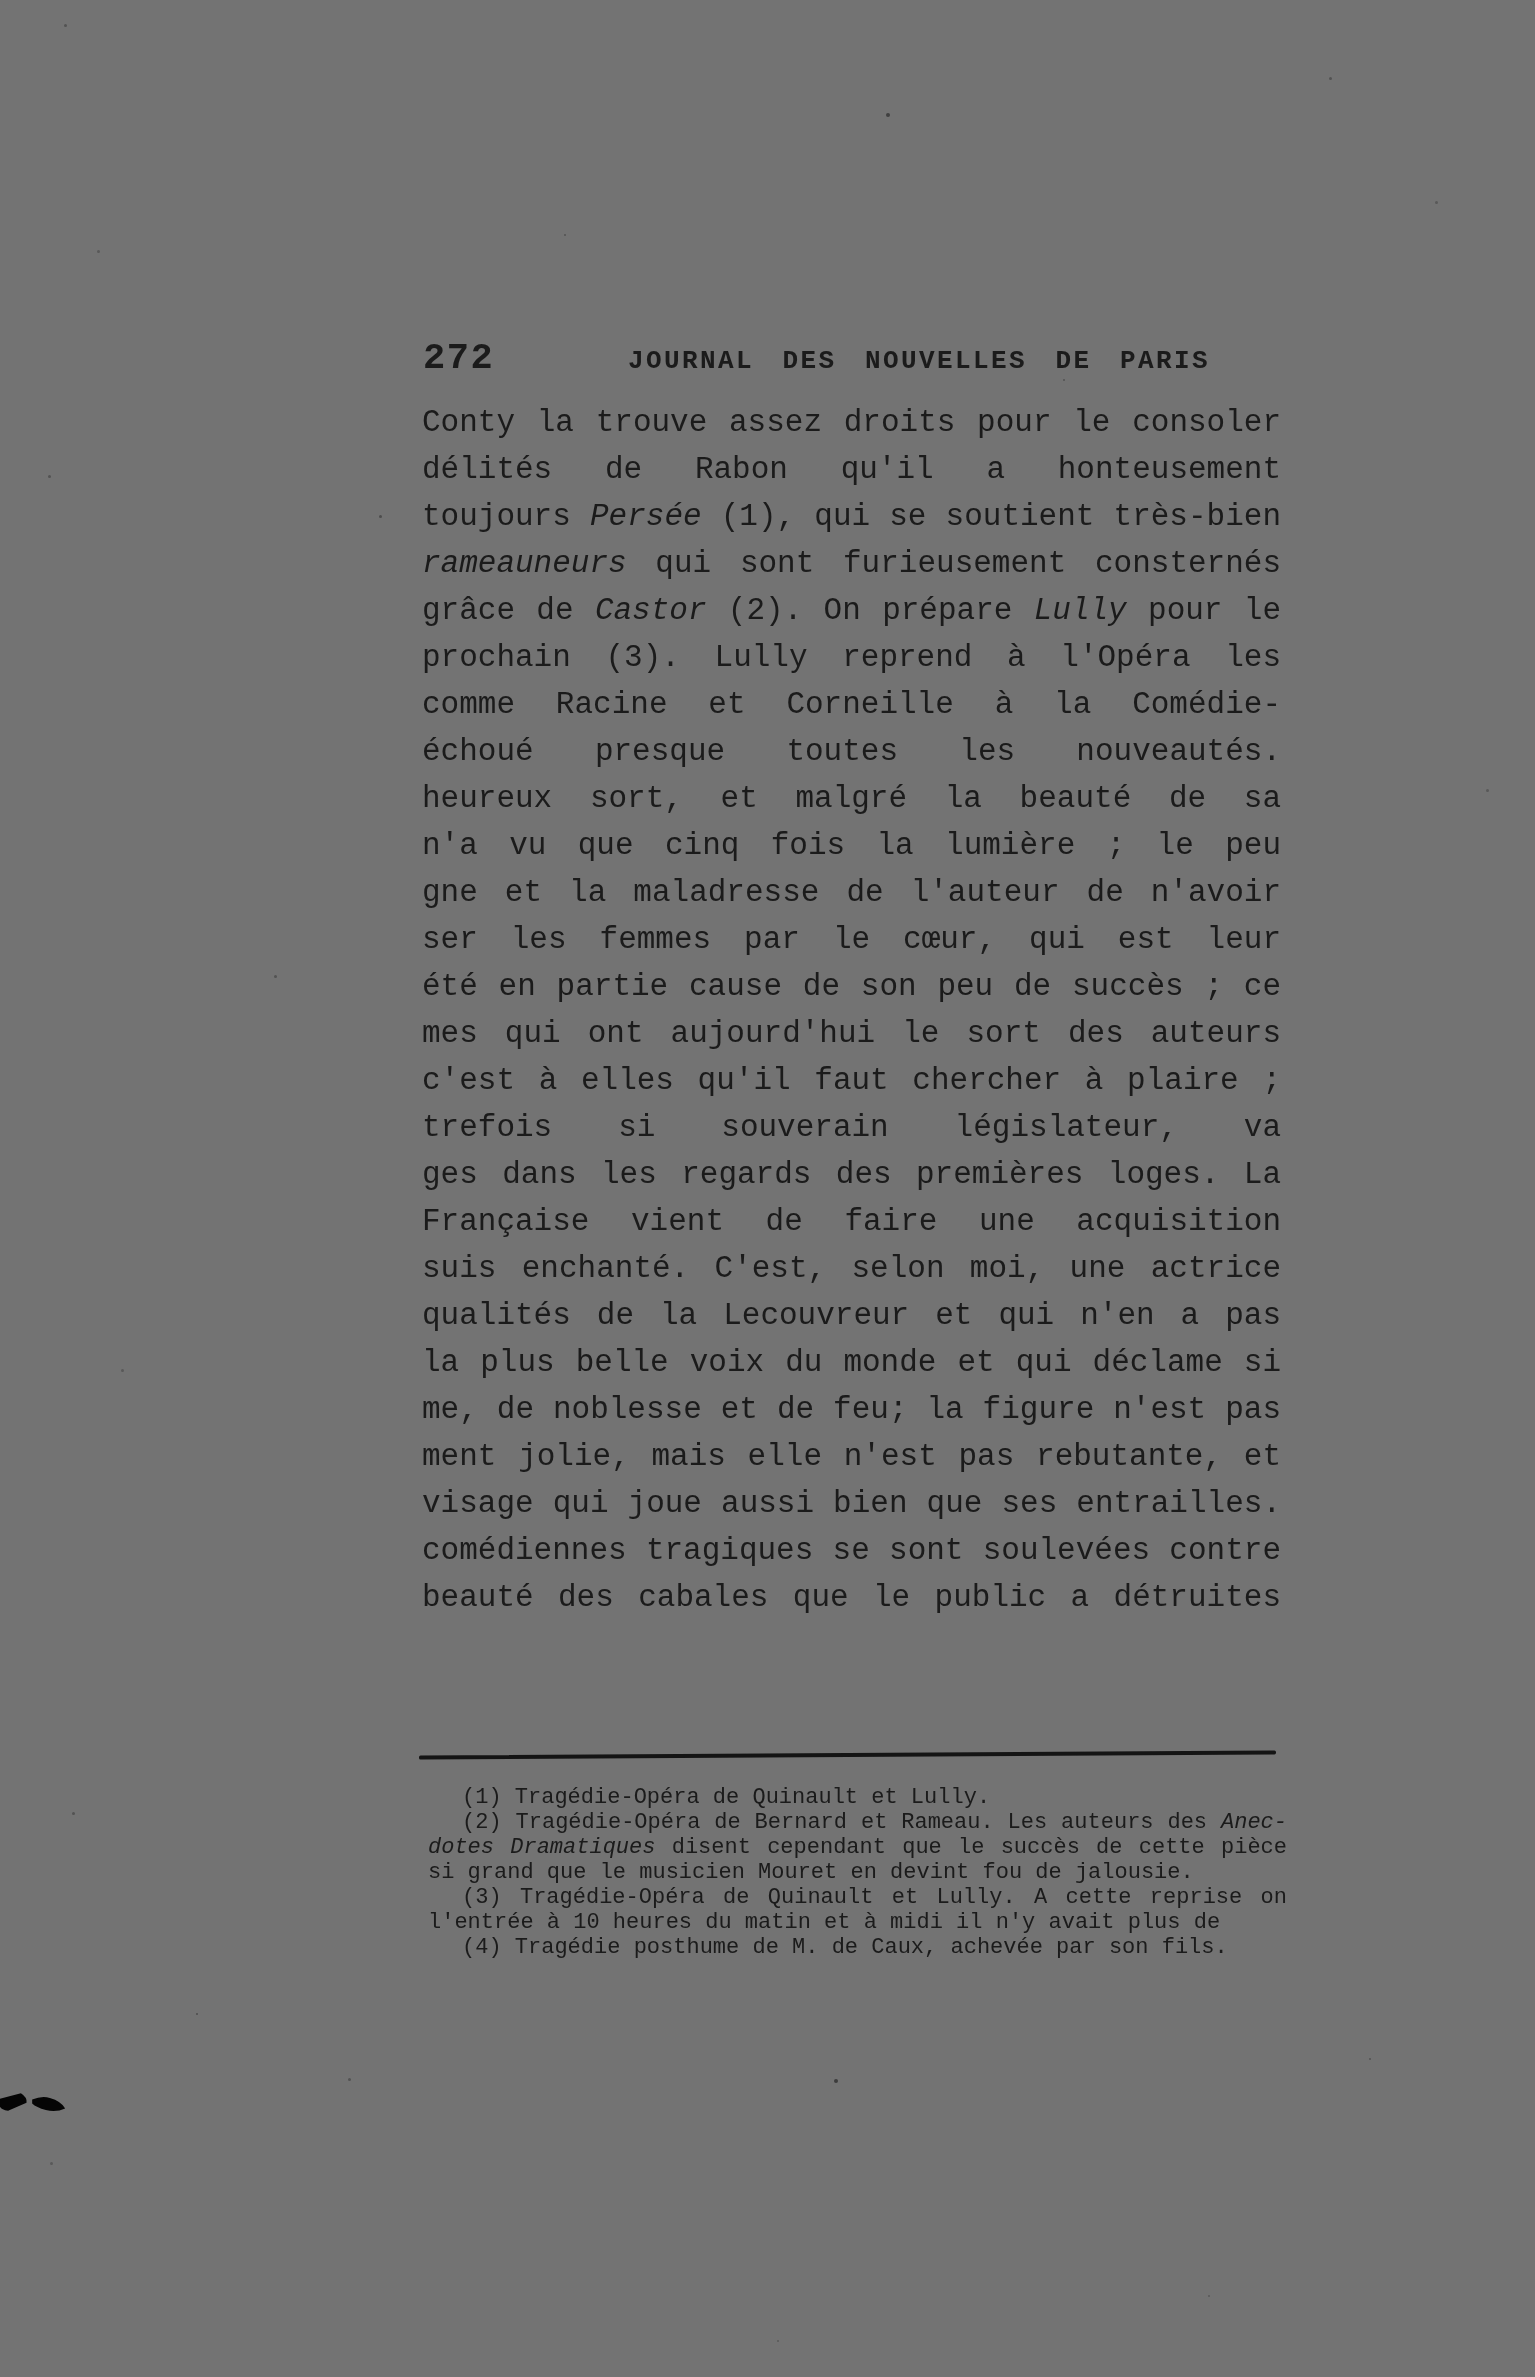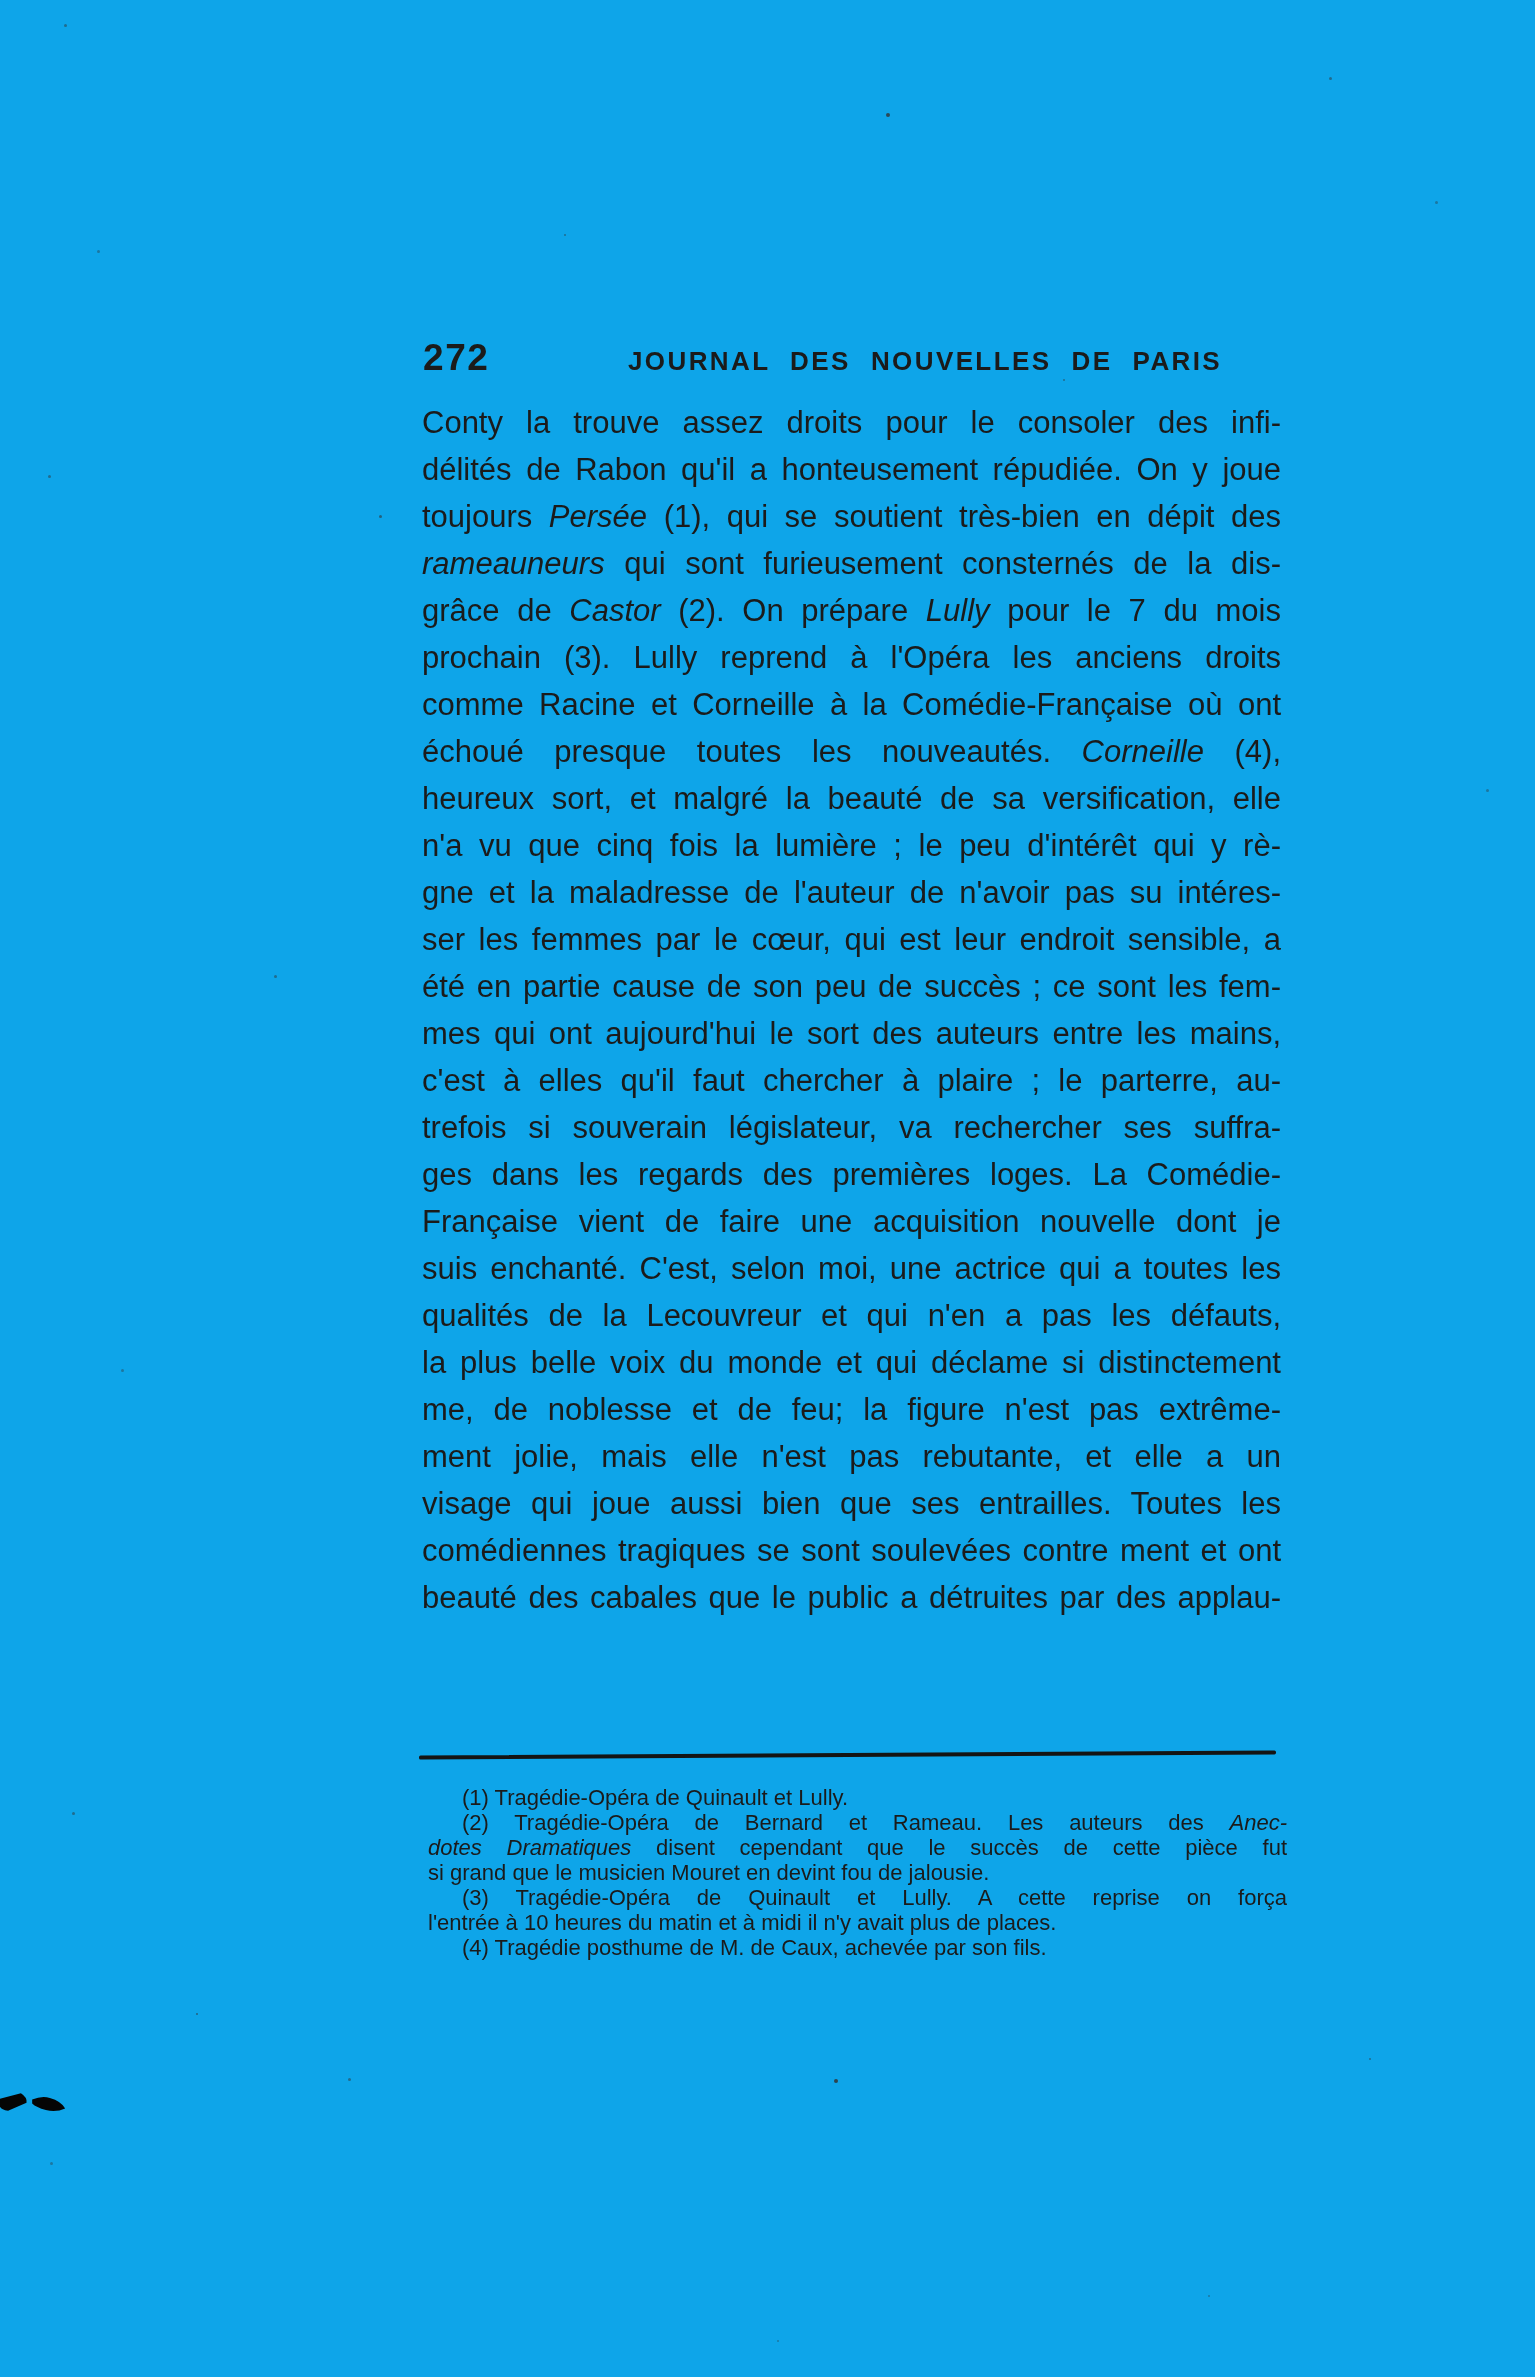--- a/index.html
+++ b/index.html
@@ -1,20 +1,20 @@
 <!DOCTYPE html>
 <html style="font-size:13px"><head>
 <meta charset="utf-8">
 <style>
   html,body{margin:0;padding:0;background:#dddddd;}
   .page{
     position:relative;
     width:1535px;height:2377px;
-    background:#0ea5e9;
-    font-family:Liberation Sans, sans-serif;
+    background:#737373;
+    font-family:Liberation Mono, monospace;
     color:#1b1b1b;
     overflow:hidden;
   }
   .pagenum{
     position:absolute;left:423px;top:337px;
     font-size:37px;font-weight:700;letter-spacing:1.6px;
   }
   .running-title{
     position:absolute;left:628px;top:346px;
     font-size:26px;font-weight:700;

